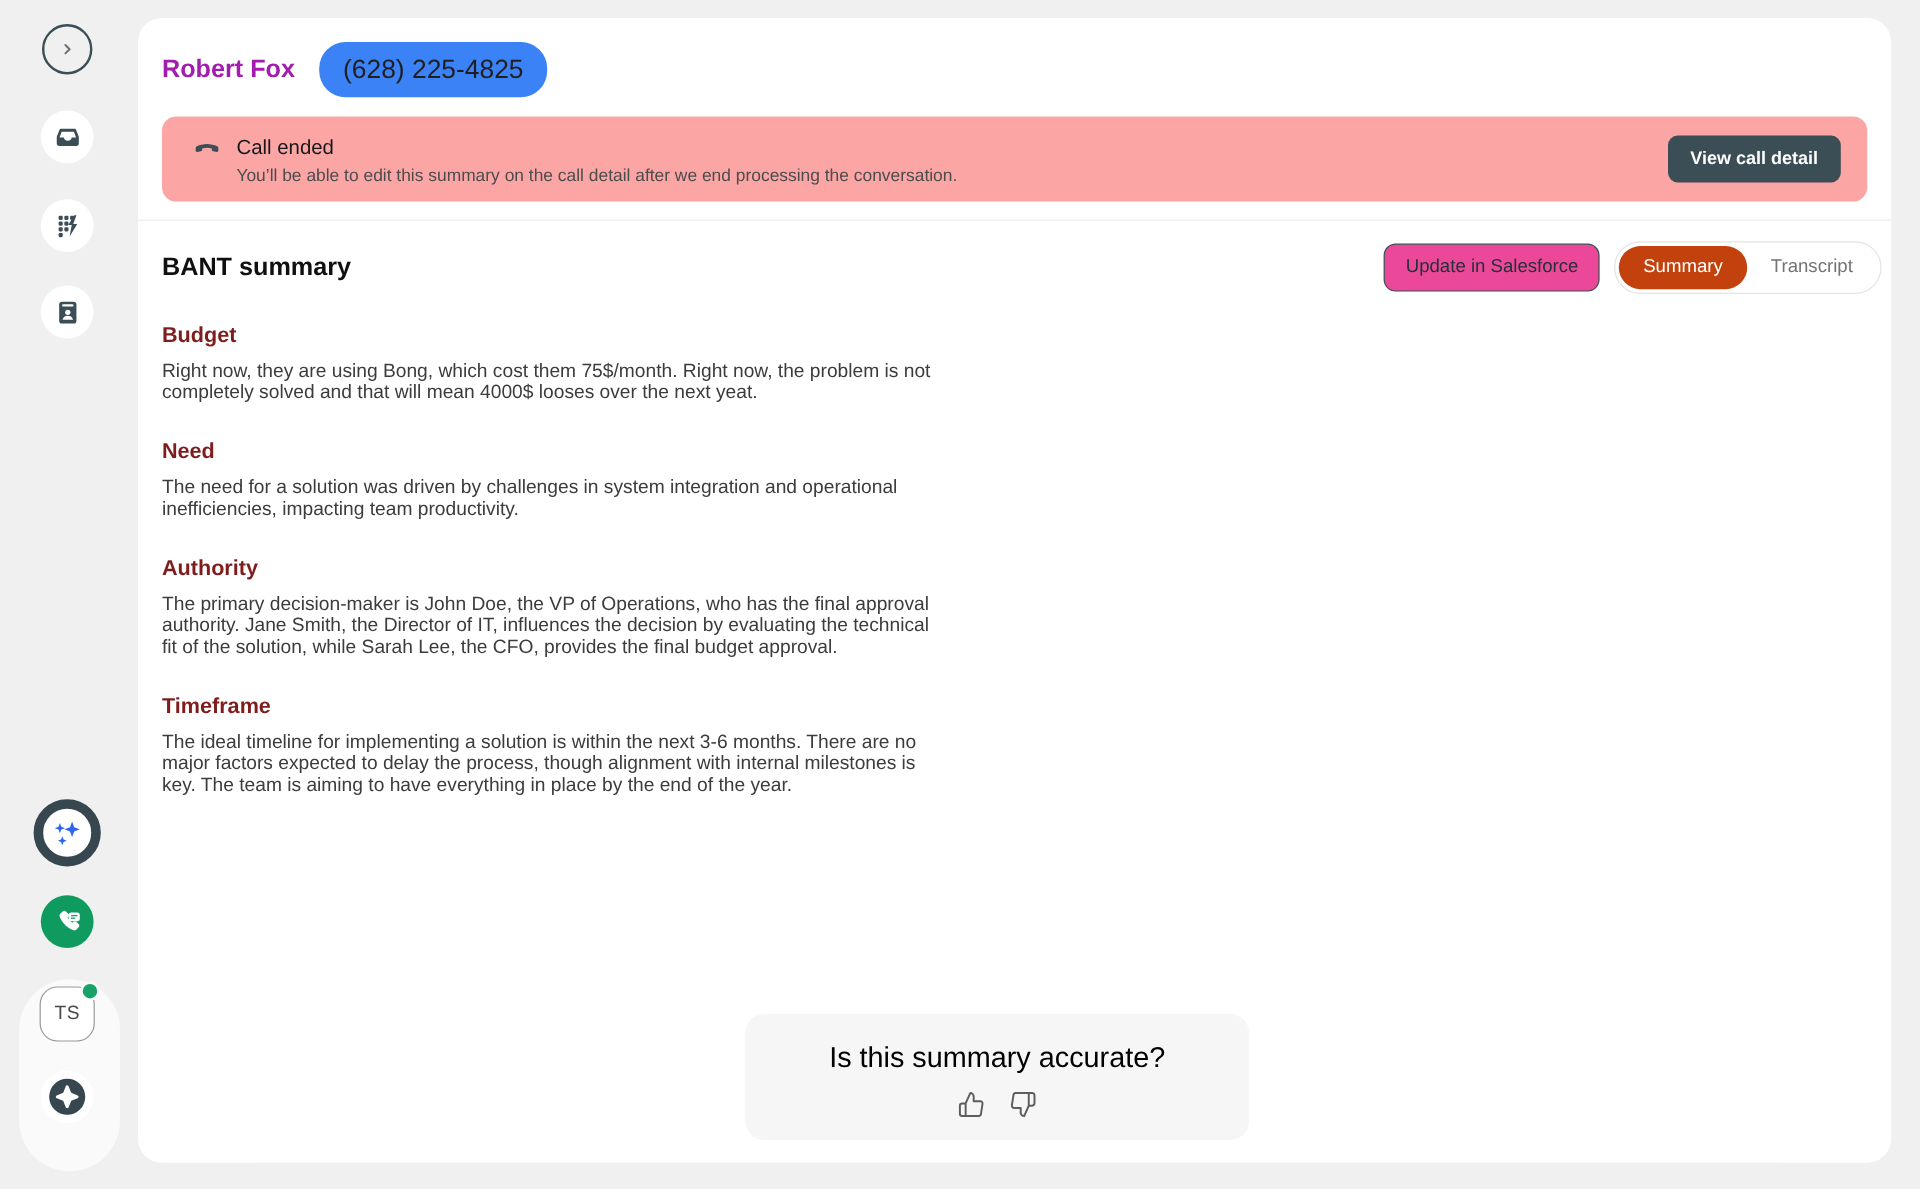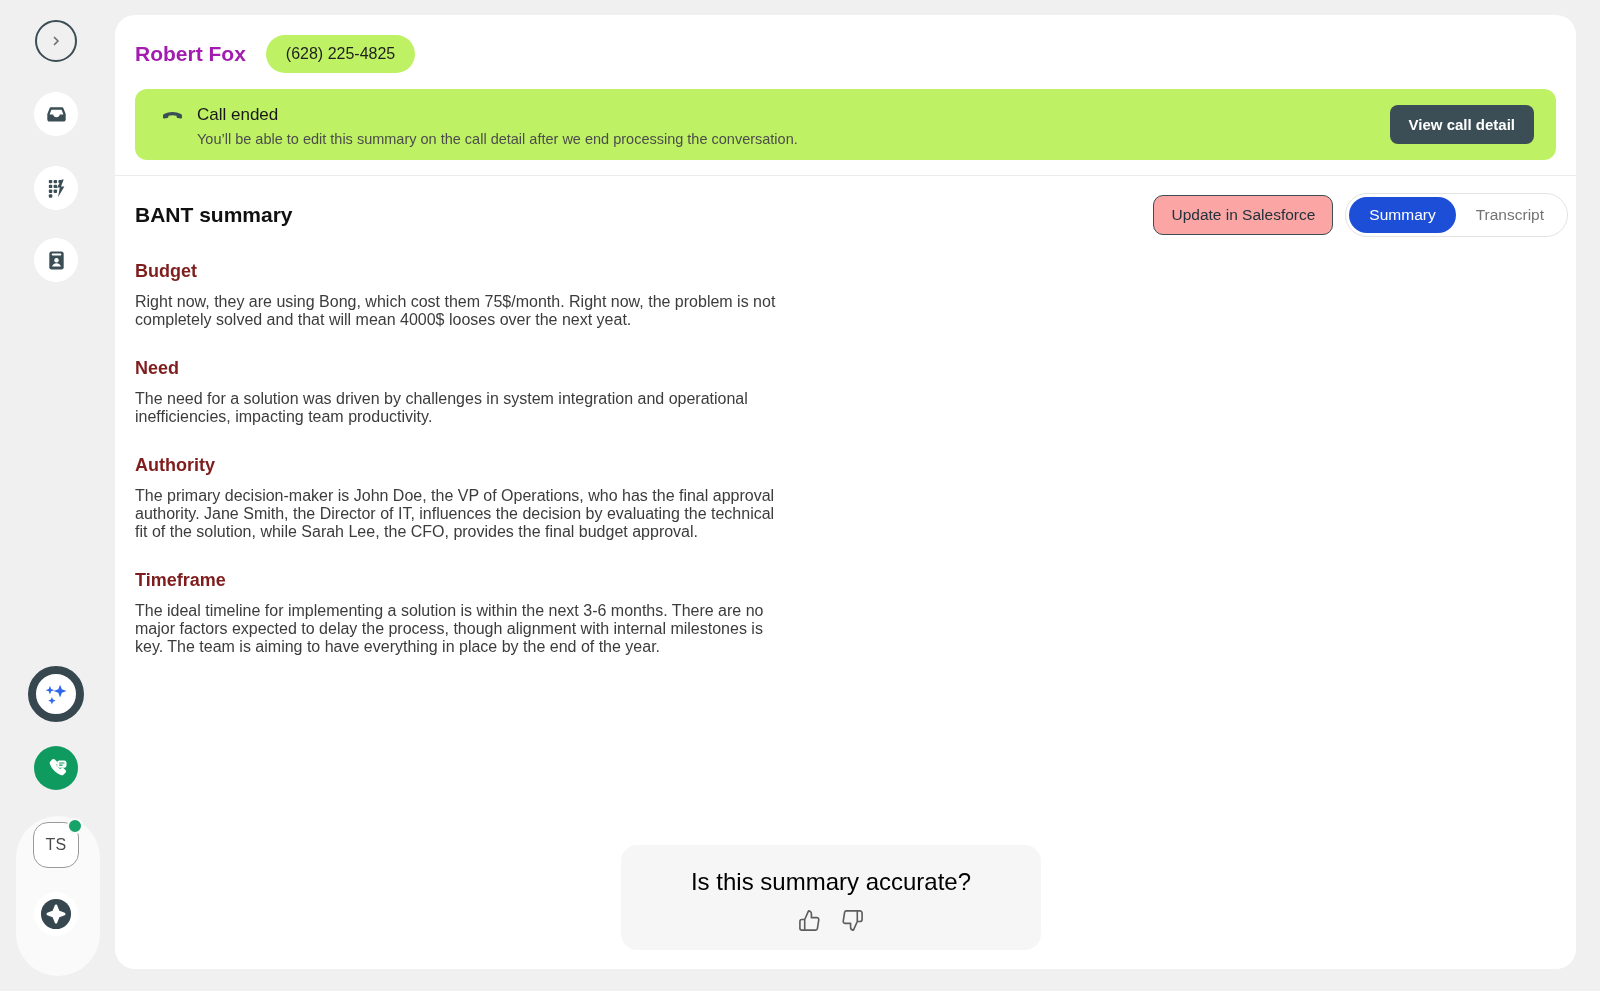--- a/index.html
+++ b/index.html
@@ -24,38 +24,38 @@
   .avatar-pill { position:absolute; left:16px; top:816px; width:84px; height:160px; background:#fafafa; border-radius:42px; }
   .ts-btn { top:822px; width:46px; height:46px; border-radius:15px; border:1.5px solid #9a9a9a; background:#ffffff; font-size:16px; color:#4a4a4a; letter-spacing:.3px; }
   .ts-dot { position:absolute; top:-5px; right:-5px; width:16px; height:16px; border-radius:50%; background:#16a268; border:2.5px solid #fafafa; }
   .clover-btn { top:892px; background:#ffffff; }
 
   
   .card { position:absolute; left:115px; top:15px; width:1461px; height:954px; background:#ffffff; border-radius:20px; }
 
   .header-row { display:flex; align-items:center; gap:20px; padding:20px 20px 0 20px; }
   .contact-name { font-size:21px; font-weight:700; color:#a21caf; }
-  .phone-pill { background:#bef264; border-radius:22px; padding:10px 20px; font-size:16px; color:#1f1f1f; }
-
-  .banner { margin:16px 20px 0 20px; background:#bef264; border-radius:12px; padding:13px 22px 13px 25px; display:flex; align-items:center; justify-content:space-between; min-height:68px; }
+  .phone-pill { background:#3b82f6; border-radius:22px; padding:10px 20px; font-size:22px; color:#1f1f1f; }
+
+  .banner { margin:16px 20px 0 20px; background:#fca5a5; border-radius:12px; padding:13px 22px 13px 25px; display:flex; align-items:center; justify-content:space-between; min-height:68px; }
   .banner-left { display:flex; flex-direction:column; }
   .banner-title-row { display:flex; align-items:center; gap:12px; }
   .banner-title { font-size:17px; font-weight:500; color:#18181a; }
   .banner-sub { margin-left:37px; margin-top:4px; font-size:14.5px; color:#4c4c4c; }
   .dark-btn { background:#3b4d55; color:#ffffff; border:none; border-radius:8px; padding:11px 19px; font-size:15px; font-weight:600; font-family:inherit; cursor:pointer; }
 
   .divider { height:1px; background:#ececec; margin-top:15px; }
 
   .toolbar-row { display:flex; align-items:center; justify-content:space-between; padding:17px 8px 0 20px; }
   .summary-title { font-size:21px; font-weight:700; color:#101010; }
   .toolbar-right { display:flex; align-items:center; gap:12px; }
-  .outline-btn { background:#fca5a5; color:#22313a; border:1.5px solid #3b4d55; border-radius:10px; padding:10px 17px; font-size:15.5px; font-weight:500; font-family:inherit; cursor:pointer; }
+  .outline-btn { background:#ec4899; color:#22313a; border:1.5px solid #3b4d55; border-radius:10px; padding:10px 17px; font-size:15.5px; font-weight:500; font-family:inherit; cursor:pointer; }
   .seg-toggle { display:flex; align-items:center; background:#ffffff; border:1px solid #e3e3e3; border-radius:24px; padding:3px; }
   .seg-tab { border-radius:20px; padding:9px 20px; font-size:15.5px; cursor:pointer; color:#737373; }
-  .seg-tab.active { background:#1d4ed8; color:#ffffff; font-weight:500; }
+  .seg-tab.active { background:#c2410c; color:#ffffff; font-weight:500; }
 
   .sections { padding:24px 20px 0 20px; }
   .section { margin-bottom:29px; }
   .section-heading { font-size:18px; font-weight:600; color:#7f1d1d; margin-bottom:11px; }
   .section-body { font-size:16px; line-height:18px; color:#3c3c3c; max-width:650px; }
 
   .feedback { position:absolute; left:506px; top:830px; width:420px; background:#f6f6f7; border-radius:16px; padding:23px 20px 18px 20px; text-align:center; }
   .feedback-q { font-size:24px; font-weight:400; color:#000000; }
   .thumb-row { margin-top:13px; display:flex; justify-content:center; gap:20px; }
   .thumb-btn { background:none; border:none; cursor:pointer; padding:0; line-height:0; }

